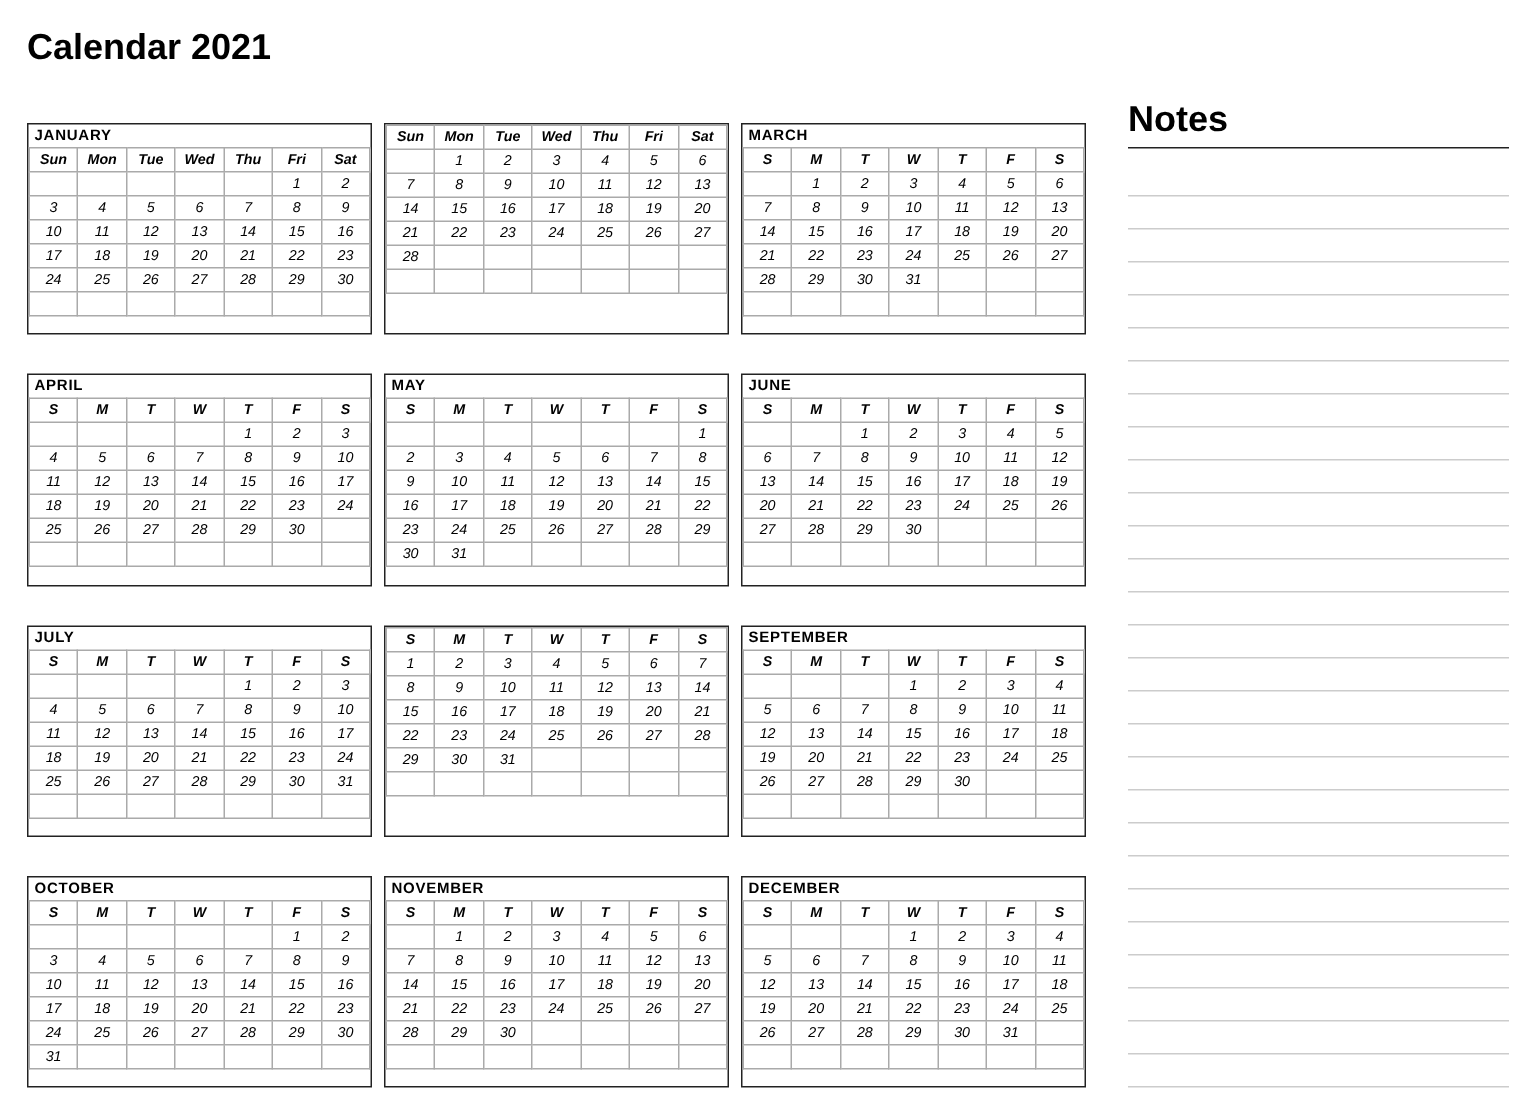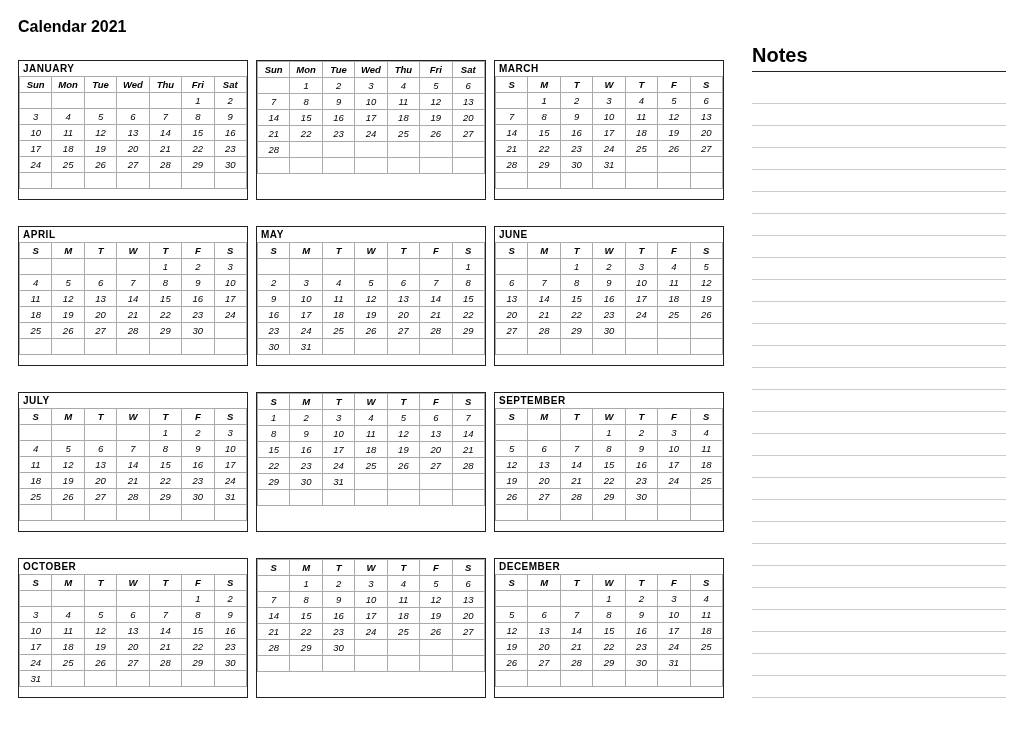--- a/index.html
+++ b/index.html
@@ -4,23 +4,23 @@
   <style>
     * { box-sizing: border-box; margin: 0; padding: 0; }
     body {
       font-family: Arial, sans-serif;
       background: #fff;
       padding: 18px 18px 18px 18px;
       width: 1024px;
       min-height: 731px;
     }
     h1.main-title {
-      font-size: 16px;
+      font-size: 24px;
       font-weight: bold;
-      margin-bottom: 8px;
+      margin-bottom: 20px;
     }
     .layout {
       display: flex;
       gap: 0;
     }
     .calendars-grid {
       display: grid;
       grid-template-columns: repeat(3, 230px);
       gap: 10px 8px;
       flex-shrink: 0;
@@ -56,21 +56,21 @@
       border-top: 1px solid #aaa;
     }
     .cal-table td {
       height: 16px;
     }
     .notes-section {
       margin-left: 28px;
       flex: 1;
     }
     .notes-title {
-      font-size: 20px;
+      font-size: 24px;
       font-weight: bold;
       border-bottom: 1.5px solid #222;
       padding-bottom: 4px;
       margin-bottom: 10px;
       width: 100%;
     }
     .notes-lines {
       display: flex;
       flex-direction: column;
       gap: 0;
@@ -801,20 +801,21 @@
               <td></td>
               <td></td>
               <td></td>
               <td></td>
               <td></td>
             </tr>
           </tbody>
         </table>
       </div>
       <div class="month-block">
+        <div class="month-name">NOVEMBER</div>
         <table class="cal-table">
           <thead>
             <tr>
               <th>S</th>
               <th>M</th>
               <th>T</th>
               <th>W</th>
               <th>T</th>
               <th>F</th>
               <th>S</th>

